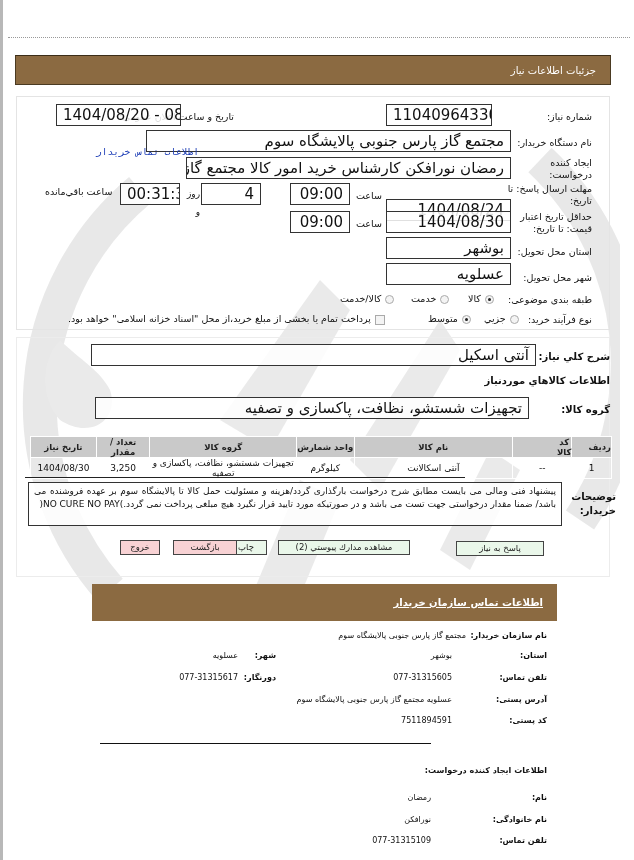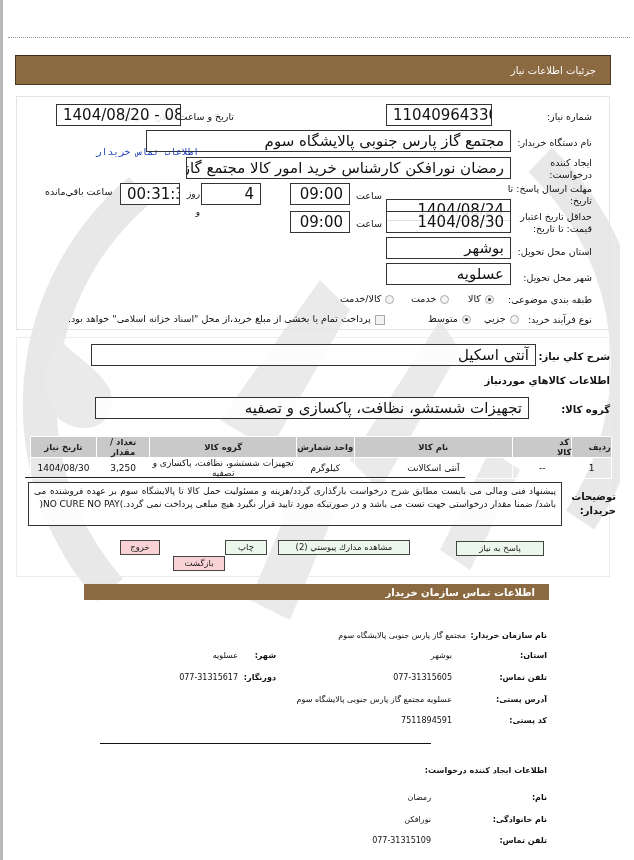--- a/index.html
+++ b/index.html
@@ -160,24 +160,24 @@
   </tbody>
 </table>
 <div style="position:absolute;left:25px;width:440px;top:477px;border-top:1px solid #222;"></div>
 
 <span class="lbl bold" style="right:18px;top:490px;width:44px;white-space:normal;line-height:14px;font-size:10px;">توضيحات خريدار:</span>
 <div class="desc-box">پیشنهاد فنی ومالی می بایست مطابق شرح درخواست بارگذاری گردد/هزینه و مسئولیت حمل کالا تا پالایشگاه سوم بر عهده فروشنده می باشد/ ضمنا مقدار درخواستی جهت تست می باشد و در  صورتیکه مورد تایید قرار نگیرد هیچ مبلغی پرداخت نمی گردد.)NO CURE NO PAY(</div>
 
 <div class="btn green" style="left:456px;top:541px;width:88px;">پاسخ به نياز</div>
 <div class="btn green" style="left:278px;top:540px;width:132px;">مشاهده مدارك پيوستي (2)</div>
 <div class="btn green" style="left:225px;top:540px;width:42px;">چاپ</div>
-<div class="btn red" style="left:173px;top:540px;width:52px;margin-top:16px;">بازگشت</div>
+<div class="btn red" style="left:173px;top:540px;width:64px;">بازگشت</div>
 <div class="btn red" style="left:120px;top:540px;width:40px;">خروج</div>
 
-<div class="banner" style="top:584px;left:84px;width:465px;height:16px;border:none;font-weight:bold;font-size:10px;">
+<div class="banner" style="top:584px;left:92px;width:465px;height:37px;border:none;font-weight:bold;font-size:10px;text-decoration:underline;">
   <span>اطلاعات تماس سازمان خريدار</span>
 </div>
 
 <span class="info-lbl" style="right:87px;top:631px;">نام سازمان خريدار:</span>
 <span class="info-val" style="right:168px;top:631px;">مجتمع گاز پارس جنوبی  پالایشگاه سوم</span>
 
 <span class="info-lbl" style="right:87px;top:651px;">استان:</span>
 <span class="info-val" style="right:182px;top:651px;">بوشهر</span>
 <span class="info-lbl" style="right:358px;top:651px;">شهر:</span>
 <span class="info-val" style="right:396px;top:651px;">عسلويه</span>

